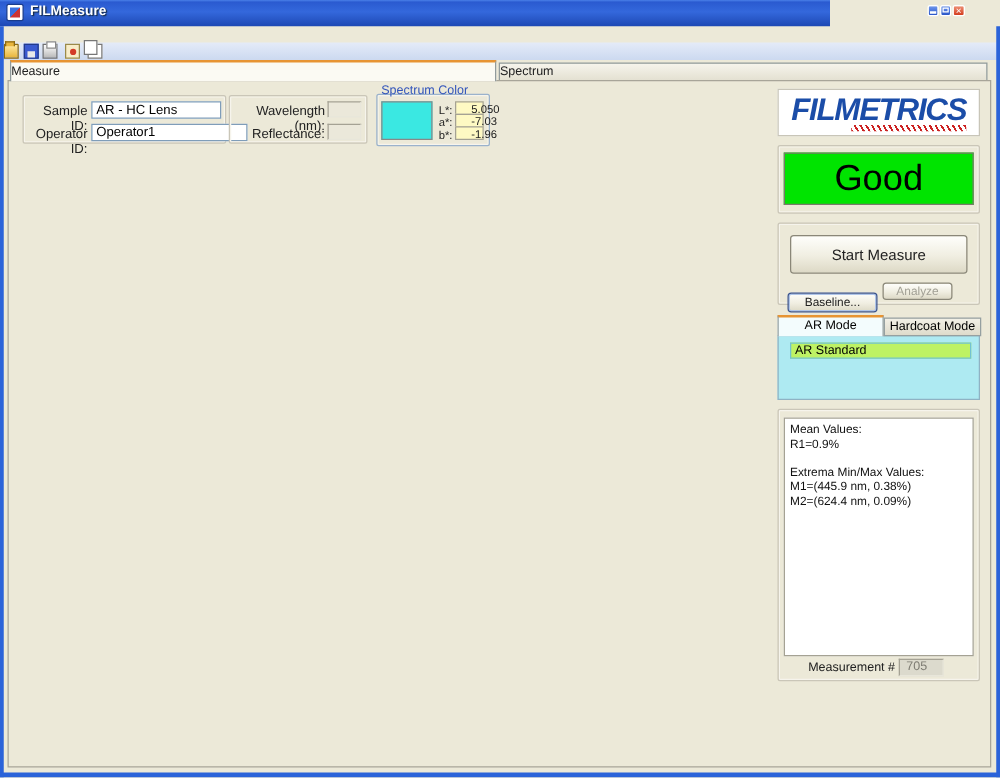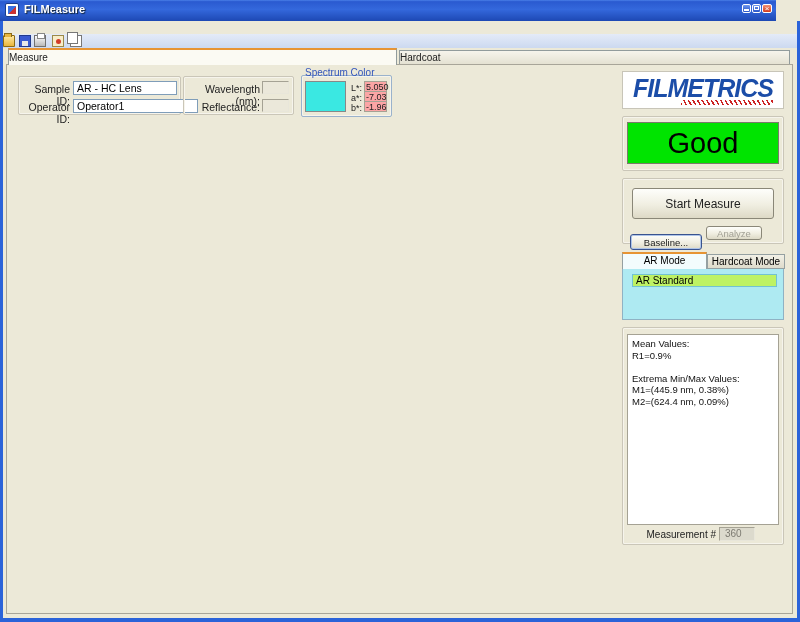--- a/index.html
+++ b/index.html
@@ -2,21 +2,21 @@
 <html><head>
 <meta charset="utf-8">
 <style>
   * { margin:0; padding:0; box-sizing:border-box; }
   html,body { width:800px; height:622px; }
   body { font-family:"Liberation Sans", sans-serif; background:#ece9d8; overflow:hidden; }
   .abs { position:absolute; }
   .win { position:relative; width:800px; height:622px; background:#ece9d8; }
 
   
-  .titlebar { left:0; top:0; width:776px; height:21px;
+  .titlebar { left:0; top:0; width:664px; height:21px;
     background:linear-gradient(180deg,#4a80e8 0%,#2a5ad0 8%,#3468dc 45%,#1d48b4 100%); }
   .appicon { left:5px; top:3px; width:14px; height:14px; background:#fff; border:1px solid #1a3c8c; border-radius:2px; }
   .appicon::after { content:""; position:absolute; left:2px; top:2px; width:8px; height:8px; background:linear-gradient(135deg,#3a6fe0 50%,#c33 50%); }
   .wtitle { left:24px; top:3px; color:#fff; font-size:11px; font-weight:bold; text-shadow:1px 1px 1px #123; }
   .winbtn { top:4px; width:9px; height:9px; border:1px solid #fff; border-radius:2px; font-size:8px; line-height:7px; text-align:center; color:#fff; cursor:pointer; }
   .btn-blue { background:linear-gradient(#6f97ee,#2a56c8); }
   .btn-red  { background:linear-gradient(#ef9075,#d33c1e); }
   .minbar { position:absolute; left:1px; bottom:1px; width:5px; height:2px; background:#fff; }
   .restsq { position:absolute; left:1px; top:1px; width:5px; height:4px; border:1px solid #fff; }
 
@@ -47,21 +47,21 @@
   .frame-r { left:797px; top:21px; width:3px; height:601px; background:#2b63d9; z-index:9; }
   .frame-b { left:0; top:618px; width:800px; height:4px; background:#2b63d9; z-index:9; }
 
   .groupbox { border:1px solid #cac6b8; border-radius:2px; box-shadow:inset 0 0 0 1px #f6f4ec; z-index:2; }
   .flabel { font-size:10.5px; color:#222; text-align:right; z-index:2; }
   .xpinput { border:1px solid #7f9db9; background:#fff; font-family:"Liberation Sans",sans-serif; font-size:10.5px; padding:0 3px; z-index:2; }
   .sunken { border:1px solid #a5a294; border-right-color:#e8e6da; border-bottom-color:#e8e6da; background:#ebe8da; z-index:2; }
 
   .sc-title { font-size:10px; color:#3355bb; z-index:3; }
   .sc-lab { font-size:9px; color:#222; text-align:right; z-index:3; }
-  .sc-box { border:1px solid #a5a294; background:#fca5a5; font-size:9px; line-height:10px; padding-left:1px; color:#222; z-index:3; }
+  .sc-box { border:1px solid #a5a294; background:#fef9c3; font-size:9px; line-height:10px; padding-left:12px; color:#222; z-index:3; }
 
   .logobox { left:622px; top:71px; width:162px; height:38px; background:#fff; border:1px solid #c8c5b8; z-index:2; }
   .brand { width:100%; text-align:center; font-size:25px; font-weight:bold; font-style:italic; color:#1b4da8; letter-spacing:-1px; line-height:32px; }
   .hatch { position:absolute; right:10px; bottom:3px; width:92px; height:5px;
     background:repeating-linear-gradient(60deg,#cc2222 0 1.5px,transparent 1.5px 4px); }
 
   .goodrect { left:627px; top:122px; width:152px; height:42px; background:#00e400; border:1px solid #7a7a6a; text-align:center; font-size:29px; line-height:40px; color:#000; z-index:3; }
 
   .xpbtn { border:1px solid #8a8778; border-radius:3px; background:linear-gradient(#fefefb,#f0eee1 55%,#ddd9c6); font-family:"Liberation Sans",sans-serif; color:#222; text-align:center; cursor:pointer; z-index:3; }
   .xpbtn.default { border-color:#39538f; box-shadow:0 0 0 1px #aec4e8 inset; }
@@ -100,21 +100,21 @@
 
   <div class="abs toolbar">
     <div class="ticon ic-open" style="left:3px;"></div>
     <div class="ticon ic-save" style="left:19px;"></div>
     <div class="ticon ic-print" style="left:34px;"></div>
     <div class="ticon ic-recipe" style="left:52px;"></div>
     <div class="ticon ic-copy" style="left:70px;"></div>
   </div>
 
   <div class="abs tab tab-active">Measure</div>
-  <div class="abs tab tab-idle">Hardcoat</div>
+  <div class="abs tab tab-idle">Spectrum</div>
   <div class="abs contentpanel"></div>
 
   <div class="abs groupbox" style="left:18px;top:76px;width:163px;height:39px;"></div>
   <div class="abs flabel" style="left:20px;top:83px;width:50px;">Sample ID:</div>
   <input class="abs xpinput" style="left: 73px; top: 81px; width: 104px; height: 14px;" value="AR - HC Lens">
   <div class="abs flabel" style="left:14px;top:101px;width:56px;">Operator ID:</div>
   <input class="abs xpinput" style="left: 73px; top: 99px; width: 125px; height: 14px;" value="Operator1">
 
   <div class="abs groupbox" style="left:183px;top:76px;width:111px;height:39px;"></div>
   <div class="abs flabel" style="left:184px;top:83px;width:76px;">Wavelength (nm):</div>
@@ -151,21 +151,21 @@
   <input class="abs recipeinput" style="left: 632px; top: 274px; width: 145px; height: 13px;" value="AR Standard">
 
   <div class="abs groupbox" style="left:622px;top:327px;width:162px;height:218px;"></div>
   <div class="abs resultsbox">Mean Values:
 R1=0.9%
 
 Extrema Min/Max Values:
 M1=(445.9 nm, 0.38%)
 M2=(624.4 nm, 0.09%)</div>
   <div class="abs measlabel" style="left:640px;top:529px;width:76px;">Measurement #</div>
-  <div class="abs measbox" style="left:719px;top:527px;width:36px;height:14px;">360</div>
+  <div class="abs measbox" style="left:719px;top:527px;width:36px;height:14px;">705</div>
 
   <svg class="abs" id="chart-svg" style="left:30px;top:118px;" width="565" height="484">
       <rect x="38" y="10" width="515" height="442" fill="#ffffff"></rect>
       <line x1="102.375" y1="10" x2="102.375" y2="452" stroke="#bfbfb8" stroke-width="1"></line>
       <line x1="166.75" y1="10" x2="166.75" y2="452" stroke="#bfbfb8" stroke-width="1"></line>
       <line x1="231.125" y1="10" x2="231.125" y2="452" stroke="#bfbfb8" stroke-width="1"></line>
       <line x1="295.5" y1="10" x2="295.5" y2="452" stroke="#bfbfb8" stroke-width="1"></line>
       <line x1="359.875" y1="10" x2="359.875" y2="452" stroke="#bfbfb8" stroke-width="1"></line>
       <line x1="424.25" y1="10" x2="424.25" y2="452" stroke="#bfbfb8" stroke-width="1"></line>
       <line x1="488.625" y1="10" x2="488.625" y2="452" stroke="#bfbfb8" stroke-width="1"></line>

